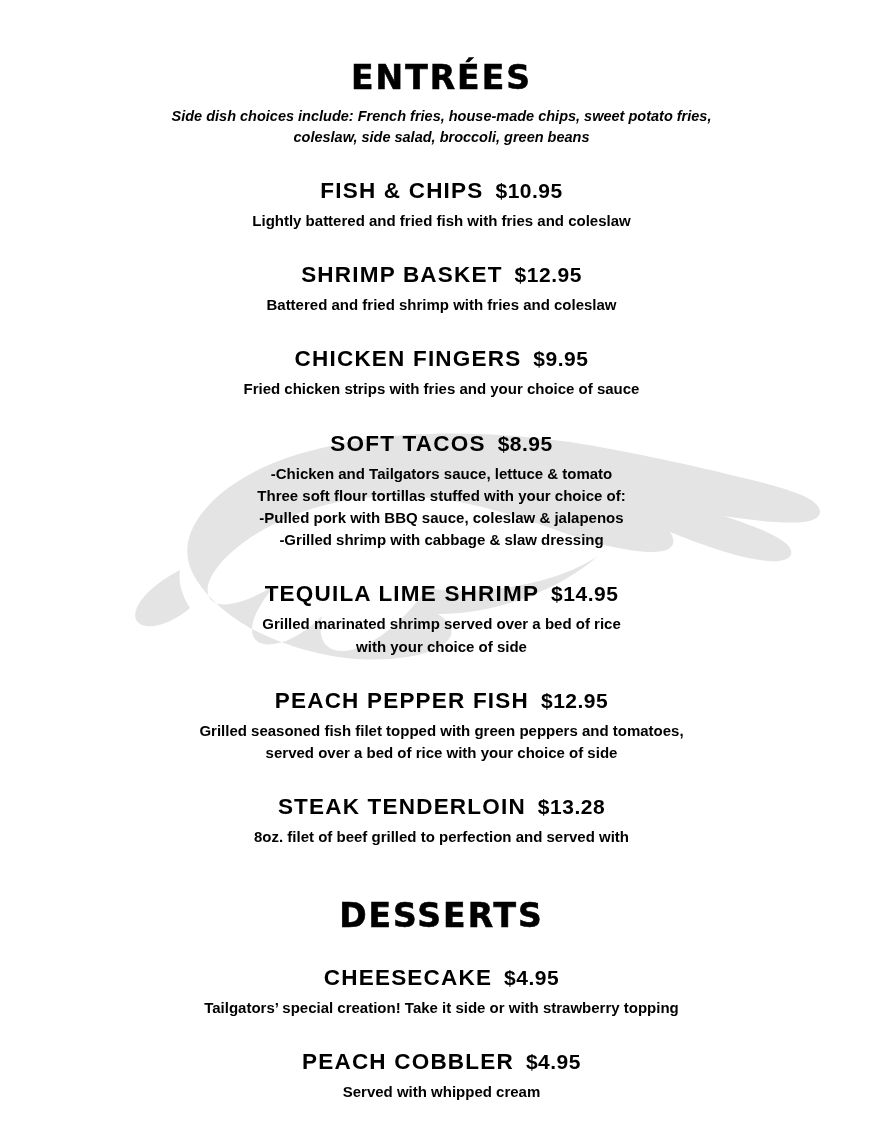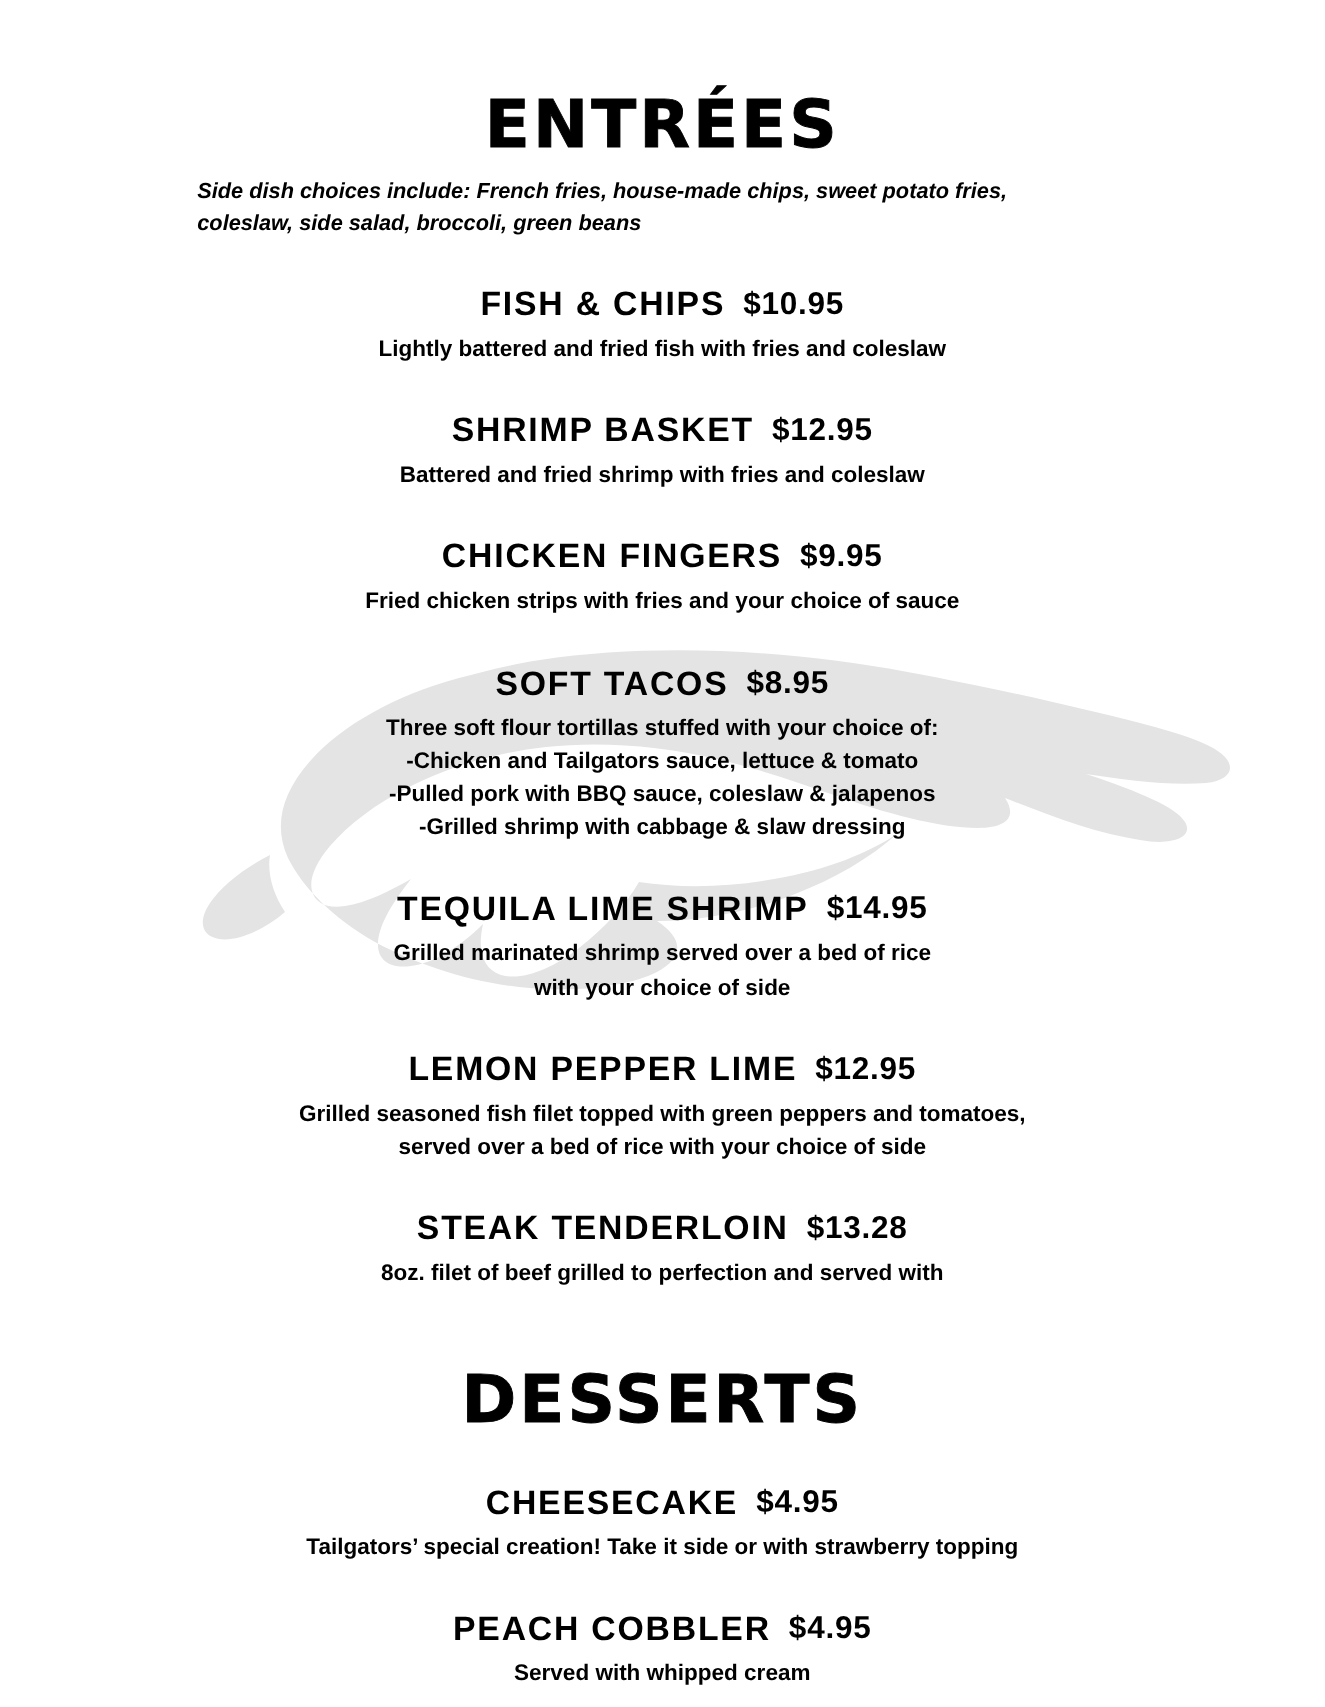--- a/index.html
+++ b/index.html
@@ -31,26 +31,27 @@
   }
   .content {
     position: relative;
     z-index: 1;
     padding-top: 58px;
   }
   .section-title {
     text-align: center;
     font-family: "DejaVu Sans", sans-serif;
     font-weight: bold;
-    font-size: 44px;
+    font-size: 33px;
     letter-spacing: 2px;
     margin: 0;
     -webkit-text-stroke: 0.6px #000;
   }
   .section-note {
+    text-align: center;
     font-style: italic;
     font-weight: bold;
     font-size: 14.5px;
     line-height: 1.45;
     margin: 9px auto 0 auto;
     width: 620px;
   }
   .item {
     margin-top: 30px;
     text-align: center;
@@ -136,41 +137,41 @@
         <span class="line">Fried chicken strips with fries and your choice of sauce</span>
       </div>
     </div>
 
     <div class="item">
       <div class="item-head">
         <span class="item-name">SOFT TACOS</span>
         <span class="item-price">$8.95</span>
       </div>
       <div class="item-desc">
+        <span class="line">-Chicken and Tailgators sauce, lettuce &amp; tomato</span>
         <span class="line">Three soft flour tortillas stuffed with your choice of:</span>
-        <span class="line">-Chicken and Tailgators sauce, lettuce &amp; tomato</span>
         <span class="line">-Pulled pork with BBQ sauce, coleslaw &amp; jalapenos</span>
         <span class="line">-Grilled shrimp with cabbage &amp; slaw dressing</span>
       </div>
     </div>
 
     <div class="item">
       <div class="item-head">
         <span class="item-name">TEQUILA LIME SHRIMP</span>
         <span class="item-price">$14.95</span>
       </div>
       <div class="item-desc">
         <span class="line">Grilled marinated shrimp served over a bed of rice</span>
         <span class="line">with your choice of side</span>
       </div>
     </div>
 
     <div class="item">
       <div class="item-head">
-        <span class="item-name">LEMON PEPPER LIME</span>
+        <span class="item-name">PEACH PEPPER FISH</span>
         <span class="item-price">$12.95</span>
       </div>
       <div class="item-desc">
         <span class="line">Grilled seasoned fish filet topped with green peppers and tomatoes,</span>
         <span class="line">served over a bed of rice with your choice of side</span>
       </div>
     </div>
 
     <div class="item">
       <div class="item-head">

